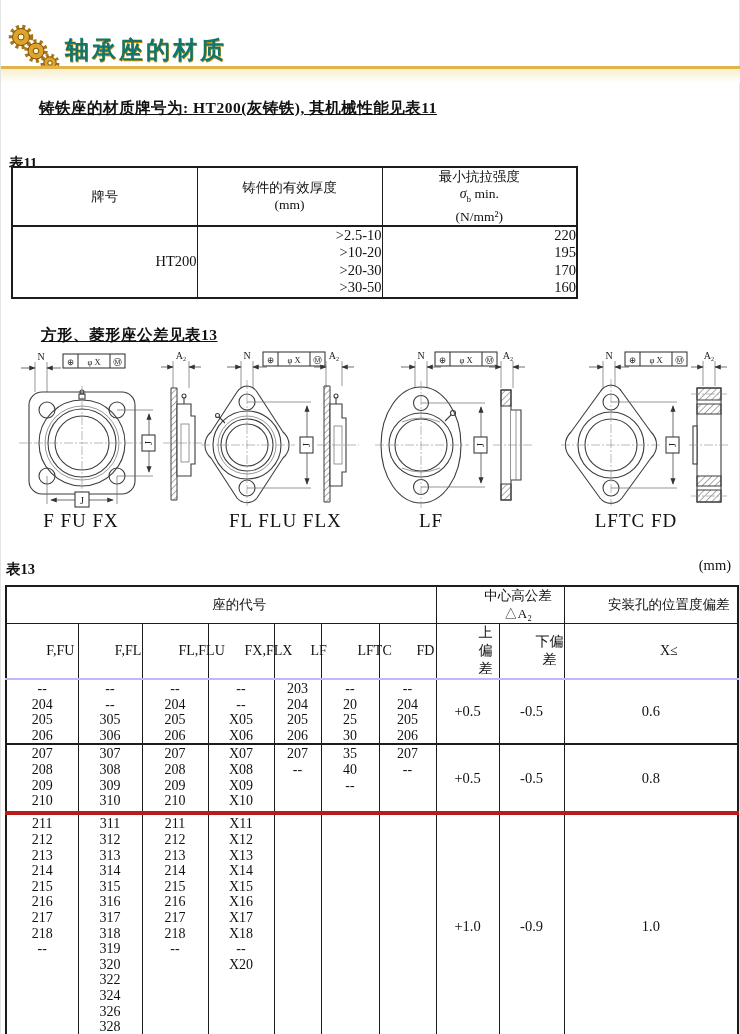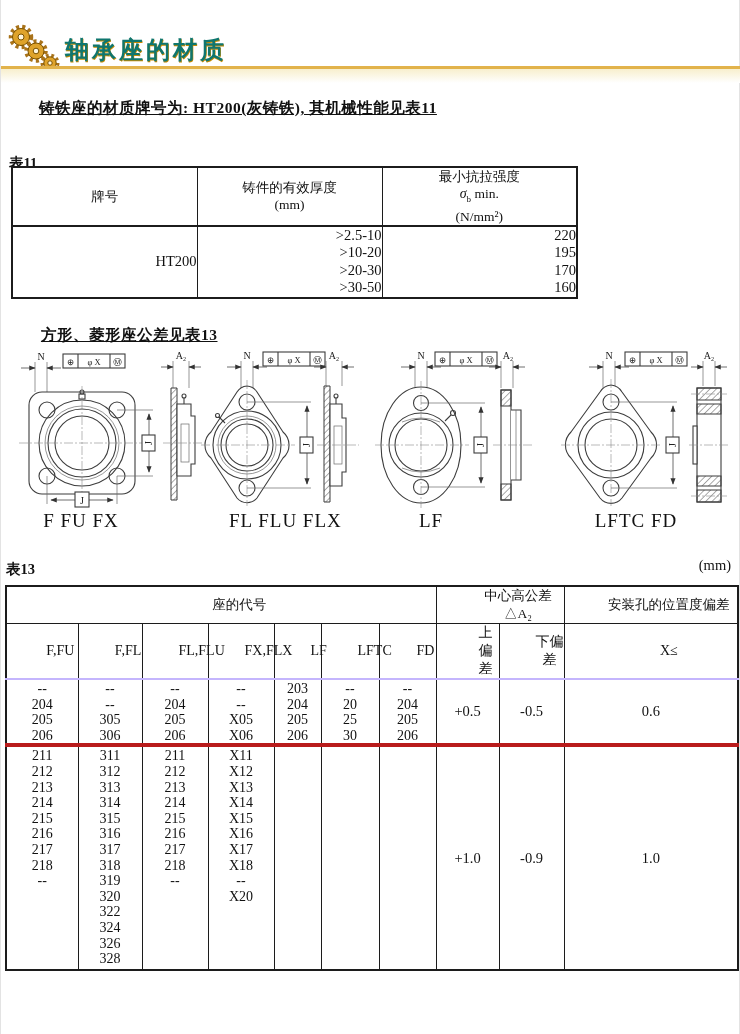--- a/index.html
+++ b/index.html
@@ -406,20 +406,48 @@
 20
 25
 30</td>
         <td class="codes">--
 204
 205
 206</td>
         <td class="tol">+0.5</td>
         <td class="tol">-0.5</td>
         <td class="tol">0.6</td>
+      </tr>
+      <tr class="g2">
+        <td class="codes">207
+208
+209
+210</td>
+        <td class="codes">307
+308
+309
+310</td>
+        <td class="codes">207
+208
+209
+210</td>
+        <td class="codes">X07
+X08
+X09
+X10</td>
+        <td class="codes">207
+--</td>
+        <td class="codes">35
+40
+--</td>
+        <td class="codes">207
+--</td>
+        <td class="tol">+0.5</td>
+        <td class="tol">-0.5</td>
+        <td class="tol">0.8</td>
       </tr>
       <tr class="g3">
         <td class="codes">211
 212
 213
 214
 215
 216
 217
 218

